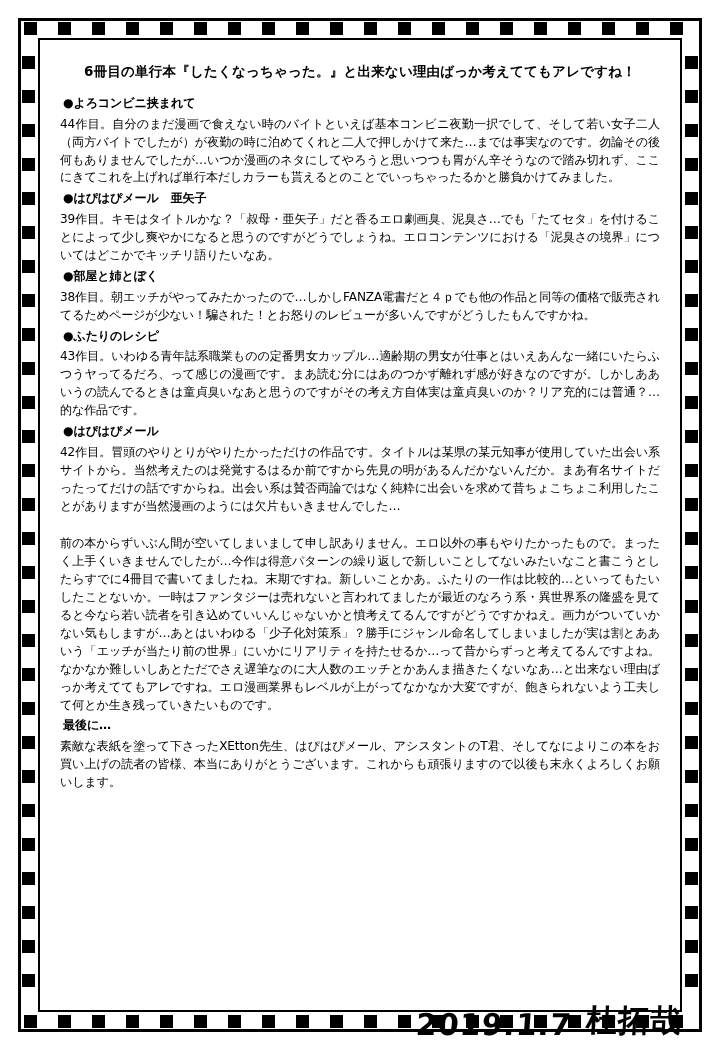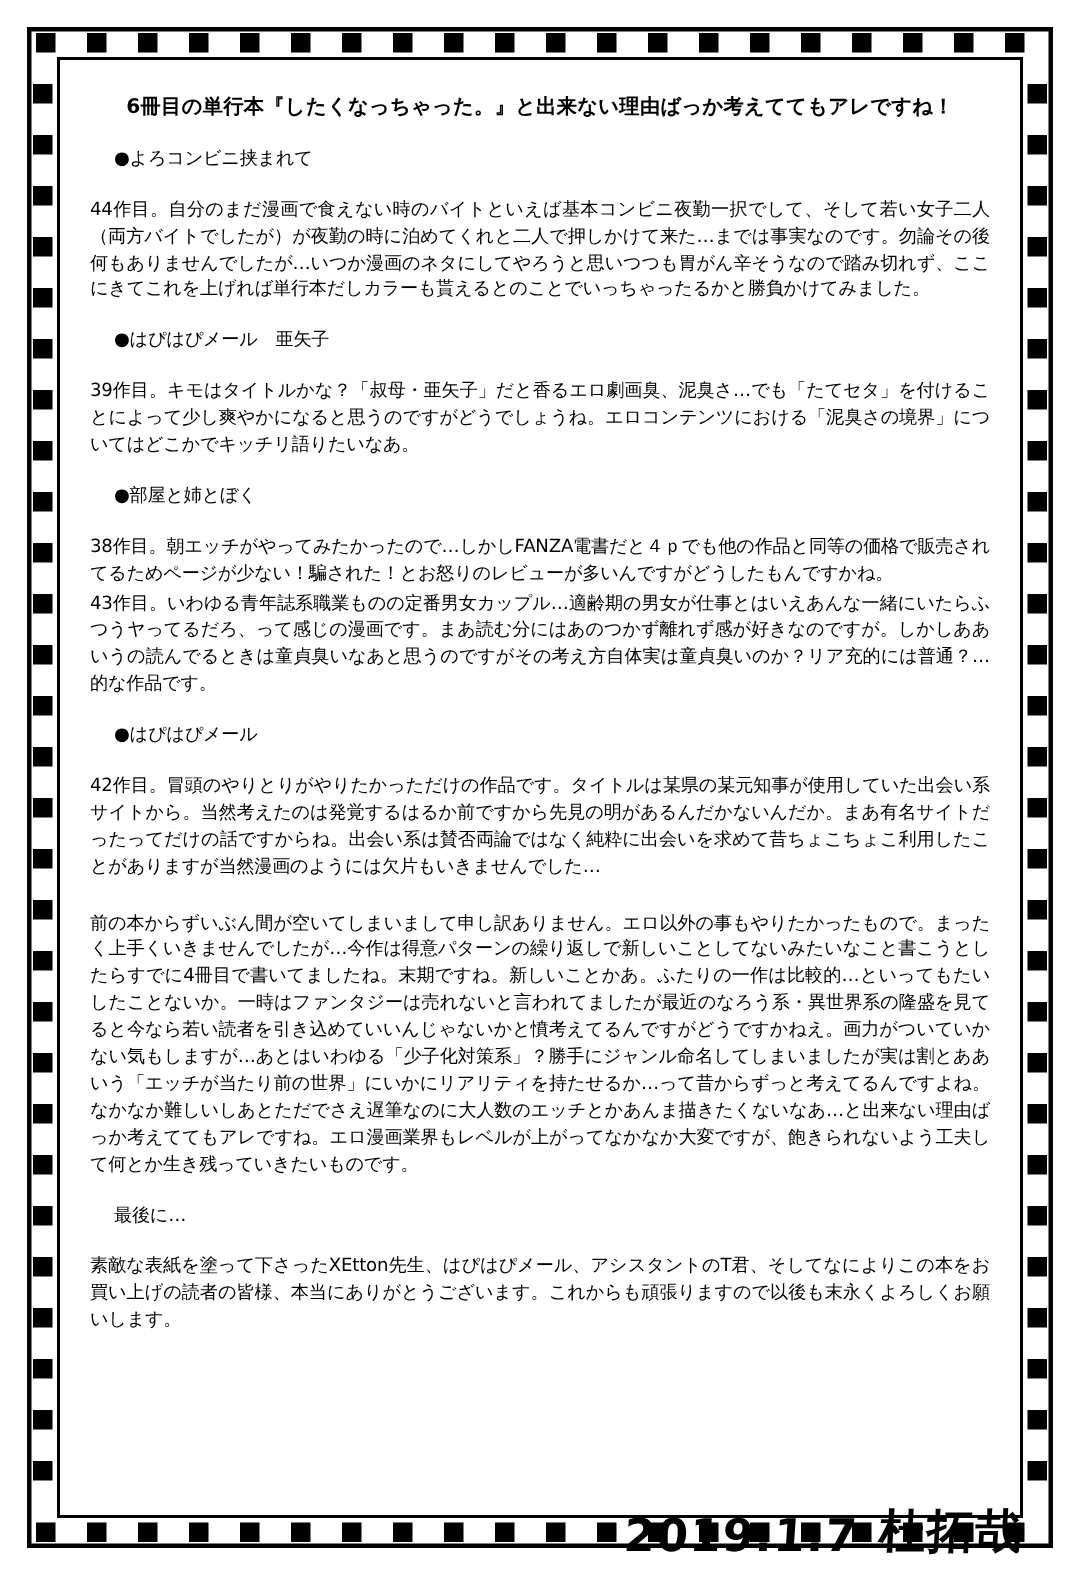--- a/index.html
+++ b/index.html
@@ -69,22 +69,22 @@
     line-height: 1.48;
     text-align: justify;
     margin: 0 0 2px 0;
     letter-spacing: -0.15px;
   }
   .para.gap-lg { margin-top: 20px; }
 
   .heading {
     font-size: 12.1px;
     line-height: 1.48;
-    font-weight: normal;
-    margin: 16px;
+    font-weight: bold;
+    margin: 3px;
     letter-spacing: -0.15px;
   }
 
   .sig {
     position: absolute;
     right: 38px;
     bottom: 8px;
     display: flex;
     align-items: flex-end;
     gap: 14px;
@@ -225,20 +225,21 @@
   <p class="heading gap">●よろコンビニ挟まれて</p>
   <p class="para">44作目。自分のまだ漫画で食えない時のバイトといえば基本コンビニ夜勤一択でして、そして若い女子二人（両方バイトでしたが）が夜勤の時に泊めてくれと二人で押しかけて来た…までは事実なのです。勿論その後何もありませんでしたが…いつか漫画のネタにしてやろうと思いつつも胃がん辛そうなので踏み切れず、ここにきてこれを上げれば単行本だしカラーも貰えるとのことでいっちゃったるかと勝負かけてみました。</p>
 
   <p class="heading gap">●はぴはぴメール　亜矢子</p>
   <p class="para">39作目。キモはタイトルかな？「叔母・亜矢子」だと香るエロ劇画臭、泥臭さ…でも「たてセタ」を付けることによって少し爽やかになると思うのですがどうでしょうね。エロコンテンツにおける「泥臭さの境界」についてはどこかでキッチリ語りたいなあ。</p>
 
   <p class="heading gap">●部屋と姉とぼく</p>
 
   <p class="para">38作目。朝エッチがやってみたかったので…しかしFANZA電書だと４ｐでも他の作品と同等の価格で販売されてるためページが少ない！騙された！とお怒りのレビューが多いんですがどうしたもんですかね。</p>
 
+  <p class="heading gap">●ふたりのレシピ</p>
   <p class="para">43作目。いわゆる青年誌系職業ものの定番男女カップル…適齢期の男女が仕事とはいえあんな一緒にいたらふつうヤってるだろ、って感じの漫画です。まあ読む分にはあのつかず離れず感が好きなのですが。しかしああいうの読んでるときは童貞臭いなあと思うのですがその考え方自体実は童貞臭いのか？リア充的には普通？…的な作品です。</p>
 
   <p class="heading gap">●はぴはぴメール</p>
   <p class="para">42作目。冒頭のやりとりがやりたかっただけの作品です。タイトルは某県の某元知事が使用していた出会い系サイトから。当然考えたのは発覚するはるか前ですから先見の明があるんだかないんだか。まあ有名サイトだったってだけの話ですからね。出会い系は賛否両論ではなく純粋に出会いを求めて昔ちょこちょこ利用したことがありますが当然漫画のようには欠片もいきませんでした…</p>
 
   <p class="para gap-lg">前の本からずいぶん間が空いてしまいまして申し訳ありません。エロ以外の事もやりたかったもので。まったく上手くいきませんでしたが…今作は得意パターンの繰り返しで新しいことしてないみたいなこと書こうとしたらすでに4冊目で書いてましたね。末期ですね。新しいことかあ。ふたりの一作は比較的…といってもたいしたことないか。一時はファンタジーは売れないと言われてましたが最近のなろう系・異世界系の隆盛を見てると今なら若い読者を引き込めていいんじゃないかと憤考えてるんですがどうですかねえ。画力がついていかない気もしますが…あとはいわゆる「少子化対策系」？勝手にジャンル命名してしまいましたが実は割とああいう「エッチが当たり前の世界」にいかにリアリティを持たせるか…って昔からずっと考えてるんですよね。なかなか難しいしあとただでさえ遅筆なのに大人数のエッチとかあんま描きたくないなあ…と出来ない理由ばっか考えててもアレですね。エロ漫画業界もレベルが上がってなかなか大変ですが、飽きられないよう工夫して何とか生き残っていきたいものです。</p>
 
   <p class="heading gap-lg">最後に…</p>
   <p class="para">素敵な表紙を塗って下さったXEtton先生、はぴはぴメール、アシスタントのT君、そしてなによりこの本をお買い上げの読者の皆様、本当にありがとうございます。これからも頑張りますので以後も末永くよろしくお願いします。</p>
 

